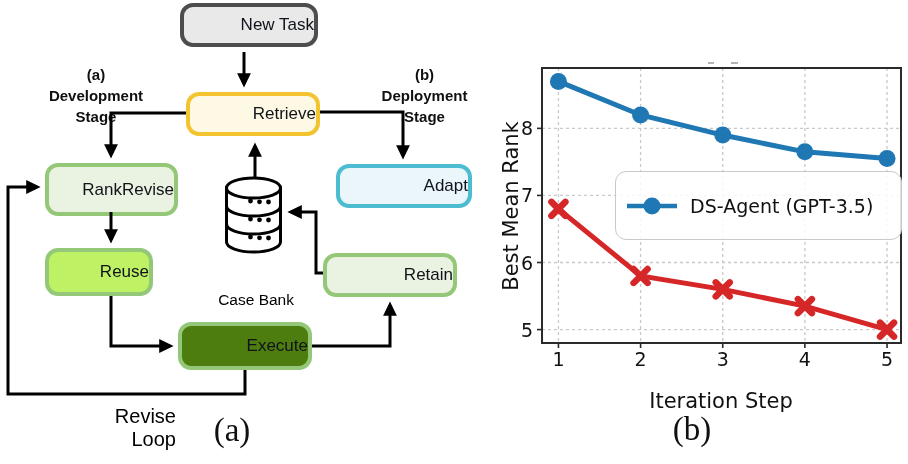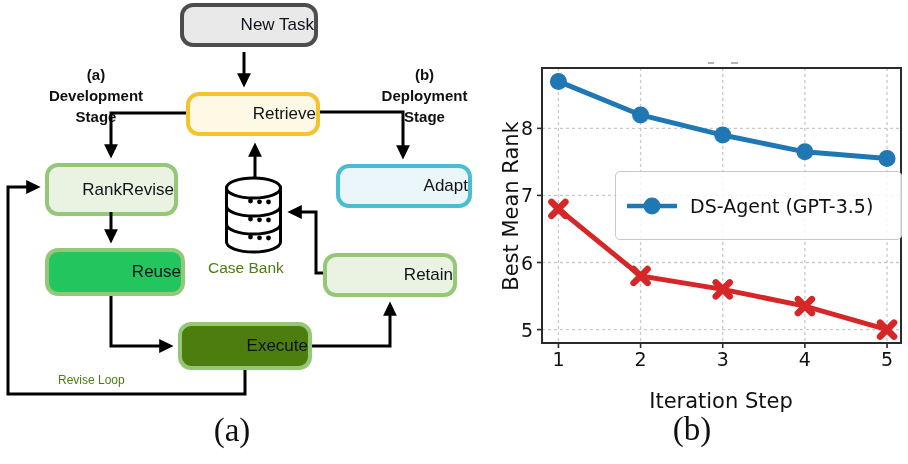--- a/index.html
+++ b/index.html
@@ -4,27 +4,27 @@
 <style>
   html,body{margin:0;padding:0;background:#ffffff;}
   #root{position:relative;width:908px;height:464px;background:#ffffff;overflow:hidden;
         font-family:"Liberation Sans",sans-serif;}
   
   .node{position:absolute;box-sizing:border-box;border:4px solid #888;border-radius:13px;
         display:flex;align-items:center;justify-content:flex-end;
         font-size:17px;color:#10131a;background:#fff;}
   .stage-label{position:absolute;font-weight:bold;font-size:15px;line-height:21px;
         color:#101010;text-align:center;white-space:pre-line;}
-  .small-label{position:absolute;font-size:15.5px;color:#4d7c0f;text-align:left;}
+  .small-label{position:absolute;font-size:15.5px;color:#000000;text-align:right;margin-top:32px;}
   .caption{position:absolute;font-family:"Liberation Serif",serif;font-size:33px;
         color:#101010;text-align:center;}
   svg.overlay{position:absolute;left:0;top:0;width:908px;height:464px;pointer-events:none;}
   
   #legend{position:absolute;left:615px;top:171px;width:287px;height:69px;box-sizing:border-box;
-        border:1.5px solid #c9c9c9;border-radius:5px;background:rgba(255,255,255,0.85);
+        border:1.5px solid #c9c9c9;border-radius:11px;background:rgba(255,255,255,0.85);
         display:flex;flex-direction:column;justify-content:center;gap:2px;padding-left:9px;z-index:6;}
   .leg-row{display:flex;align-items:center;gap:11px;height:30px;}
   .leg-text{font-family:"DejaVu Sans",sans-serif;font-size:19px;color:#111;white-space:nowrap;}
   .axis-label{position:absolute;font-family:"DejaVu Sans",sans-serif;color:#111;text-align:center;}
   #xlabel{left:571px;top:351px;width:300px;font-size:21px;margin-top:38px;}
   #ylabel{left:361px;top:194px;width:300px;font-size:21px;transform:rotate(-90deg);}
   .remnant{position:absolute;height:2px;background:#b3b3b3;}
 </style>
 </head>
 <body>
@@ -42,21 +42,21 @@
     </div>
 
     <div class="node" style="left: 45px; top: 163px; width: 133px; height: 53px; border-color: rgb(148, 200, 120); background: rgb(234, 243, 225);">
       <span>RankRevise</span>
     </div>
 
     <div class="node" style="left: 336px; top: 164px; width: 136px; height: 44px; border-color: rgb(76, 188, 209); background: rgb(235, 246, 250);">
       <span>Adapt</span>
     </div>
 
-    <div class="node" style="left: 45px; top: 248px; width: 140px; height: 48px; border-color: rgb(148, 200, 120); background: #22c55e;">
+    <div class="node" style="left: 45px; top: 248px; width: 108px; height: 48px; border-color: rgb(148, 200, 120); background: #bef264;">
       <span>Reuse</span>
     </div>
 
     <div class="node" style="left: 323px; top: 253px; width: 134px; height: 44px; border-color: rgb(148, 200, 120); background: rgb(234, 243, 225); padding-left: 28px;">
       <span>Retain</span>
     </div>
 
     <div class="node" style="left: 178px; top: 322px; width: 134px; height: 48px; border-color: rgb(148, 200, 120); background: #4d7c0f;">
       <span>Execute</span>
     </div>
@@ -64,21 +64,21 @@
     <div class="stage-label" style="left:31px;top:64px;width:130px">(a)
 Development
 Stage</div>
 
     <div class="stage-label" style="left:362px;top:64px;width:125px">(b)
 Deployment
 Stage</div>
 
     <div class="small-label" style="left:208px;top:259px;width:86px">Case Bank</div>
 
-    <div class="small-label" style="left:58px;top:373px;width:104px;font-size:12px">Revise Loop</div>
+    <div class="small-label" style="left:72px;top:373px;width:104px;font-size:20px">Revise Loop</div>
 
     <div class="caption" style="left:190px;top:412px;width:84px">(a)</div>
 
     <svg class="overlay">
       <defs>
         <marker id="ah" markerWidth="5" markerHeight="4.6" refX="3.6" refY="2.3" orient="auto" markerUnits="strokeWidth">
           <path d="M0 0 L4.8 2.3 L0 4.6 Z" fill="#000"></path>
         </marker>
       </defs>
       <g stroke="#000" stroke-width="3" fill="none">

